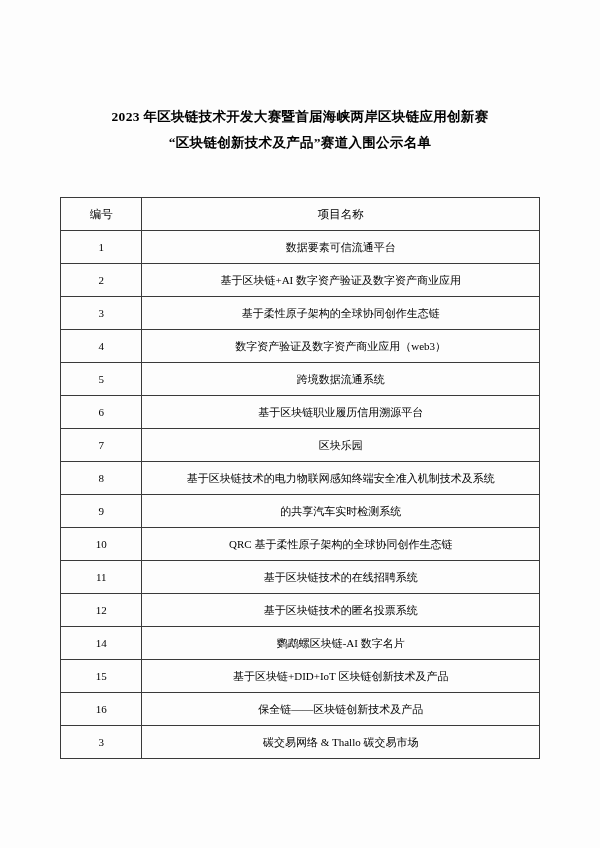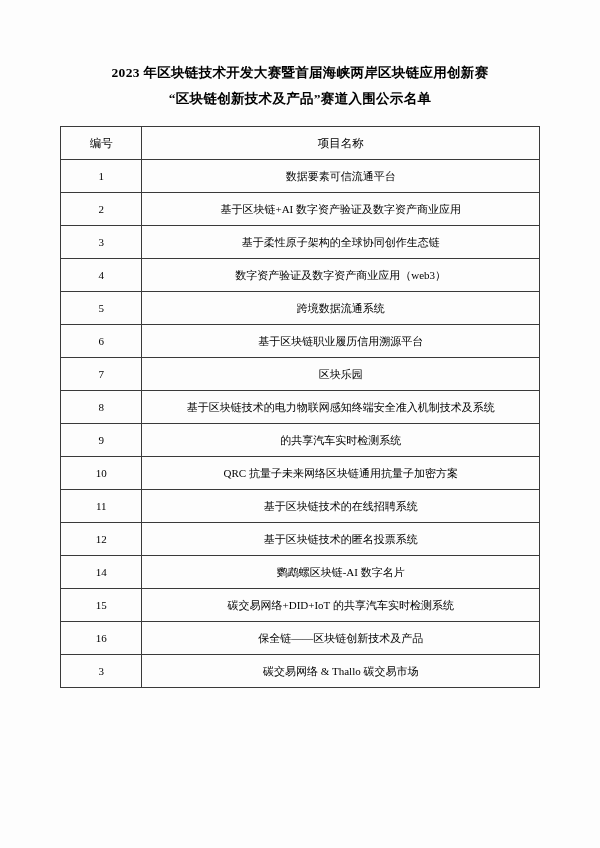--- a/index.html
+++ b/index.html
@@ -11,36 +11,36 @@
     height: 848px;
     background: #ffffff;
     font-family: "Liberation Serif", "DejaVu Serif", serif;
     color: #000000;
   }
   .page {
     position: relative;
     width: 600px;
     height: 848px;
     box-sizing: border-box;
-    padding: 60px 60px 0 60px;
+    padding: 104px 60px 0 60px;
     background: #fdfdfd;
   }
   .doc-title {
     text-align: center;
     font-size: 13.5px;
     font-weight: bold;
     line-height: 1.9;
     letter-spacing: 0.3px;
     margin: 0;
   }
   .doc-title .line {
     display: block;
   }
   .table-wrap {
-    margin-top: 15px;
+    margin-top: 42px;
   }
   table.listing {
     width: 100%;
     border-collapse: collapse;
     table-layout: fixed;
   }
   table.listing th,
   table.listing td {
     border: 1px solid #3a3a3a;
     text-align: center;
@@ -154,21 +154,21 @@
             </td>
           <td>
               <span class="cell-inner">的共享汽车实时检测系统</span>
             </td>
         </tr>
         <tr>
           <td>
               <span class="cell-inner">10</span>
             </td>
           <td>
-              <span class="cell-inner">QRC 抗量子未来网络区块链通用抗量子加密方案</span>
+              <span class="cell-inner">QRC 基于柔性原子架构的全球协同创作生态链</span>
             </td>
         </tr>
         <tr>
           <td>
               <span class="cell-inner">11</span>
             </td>
           <td>
               <span class="cell-inner">基于区块链技术的在线招聘系统</span>
             </td>
         </tr>
@@ -186,21 +186,21 @@
             </td>
           <td>
               <span class="cell-inner">鹦鹉螺区块链-AI 数字名片</span>
             </td>
         </tr>
         <tr>
           <td>
               <span class="cell-inner">15</span>
             </td>
           <td>
-              <span class="cell-inner">碳交易网络+DID+IoT 的共享汽车实时检测系统</span>
+              <span class="cell-inner">基于区块链+DID+IoT 区块链创新技术及产品</span>
             </td>
         </tr>
         <tr>
           <td>
               <span class="cell-inner">16</span>
             </td>
           <td>
               <span class="cell-inner">保全链——区块链创新技术及产品</span>
             </td>
         </tr>

